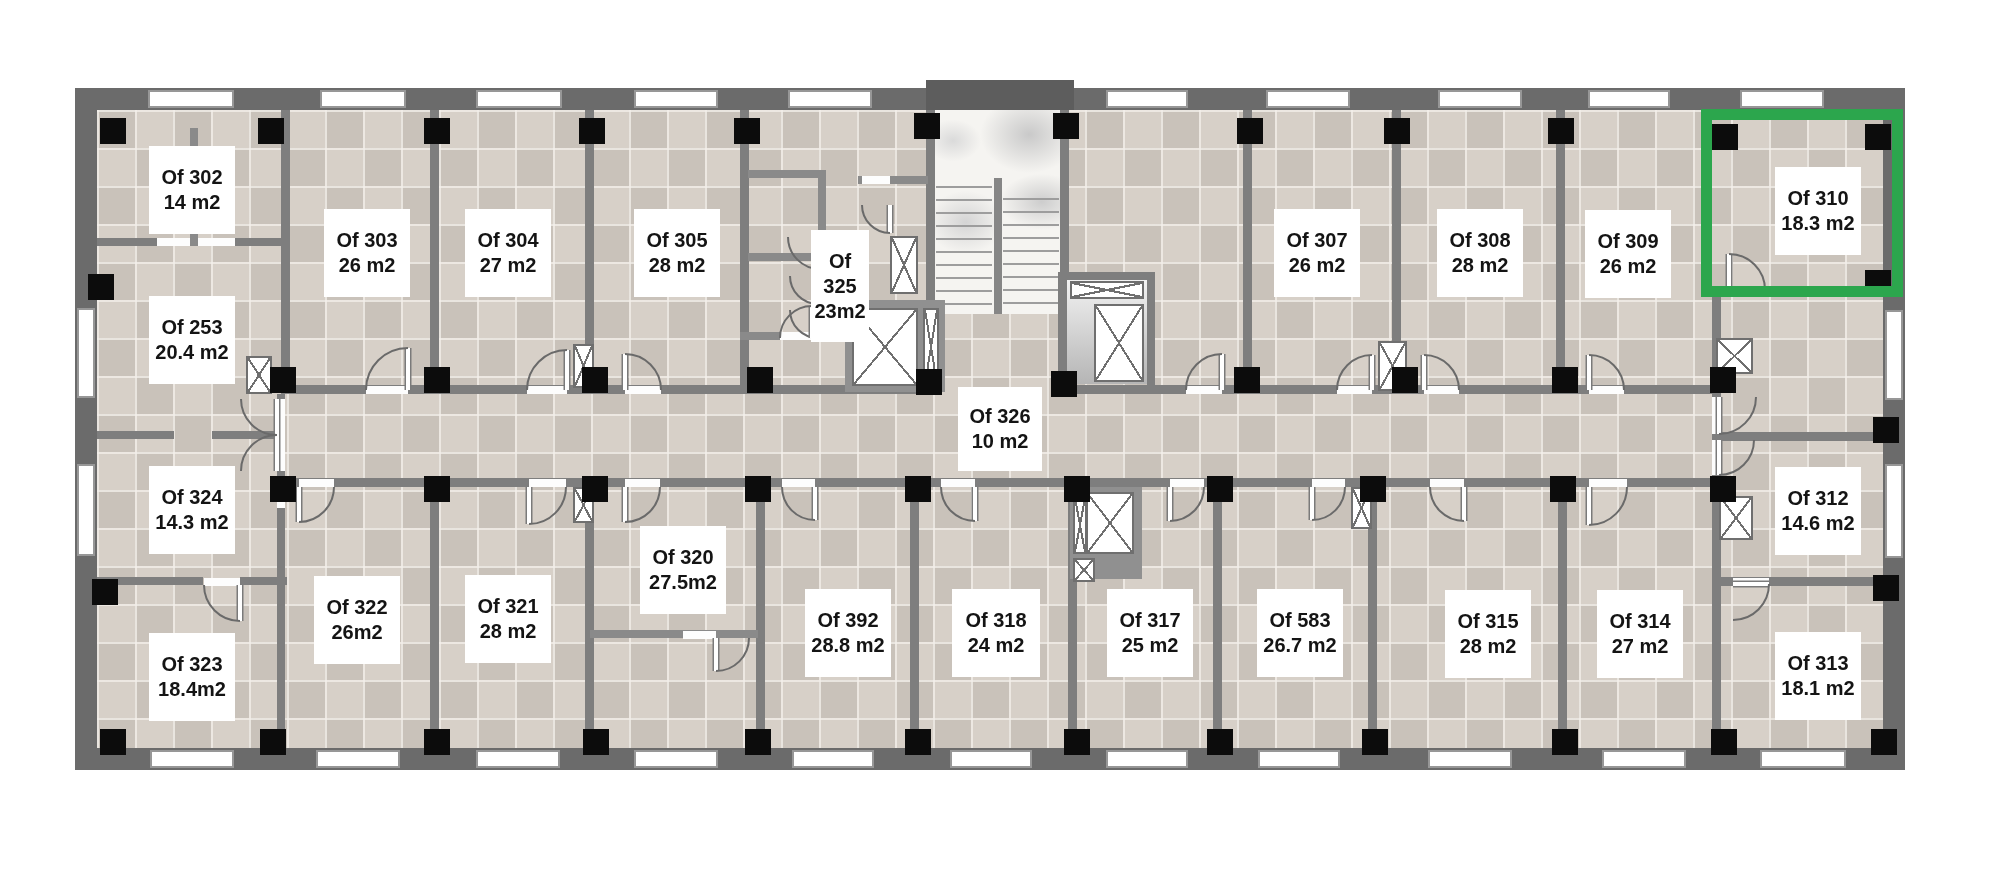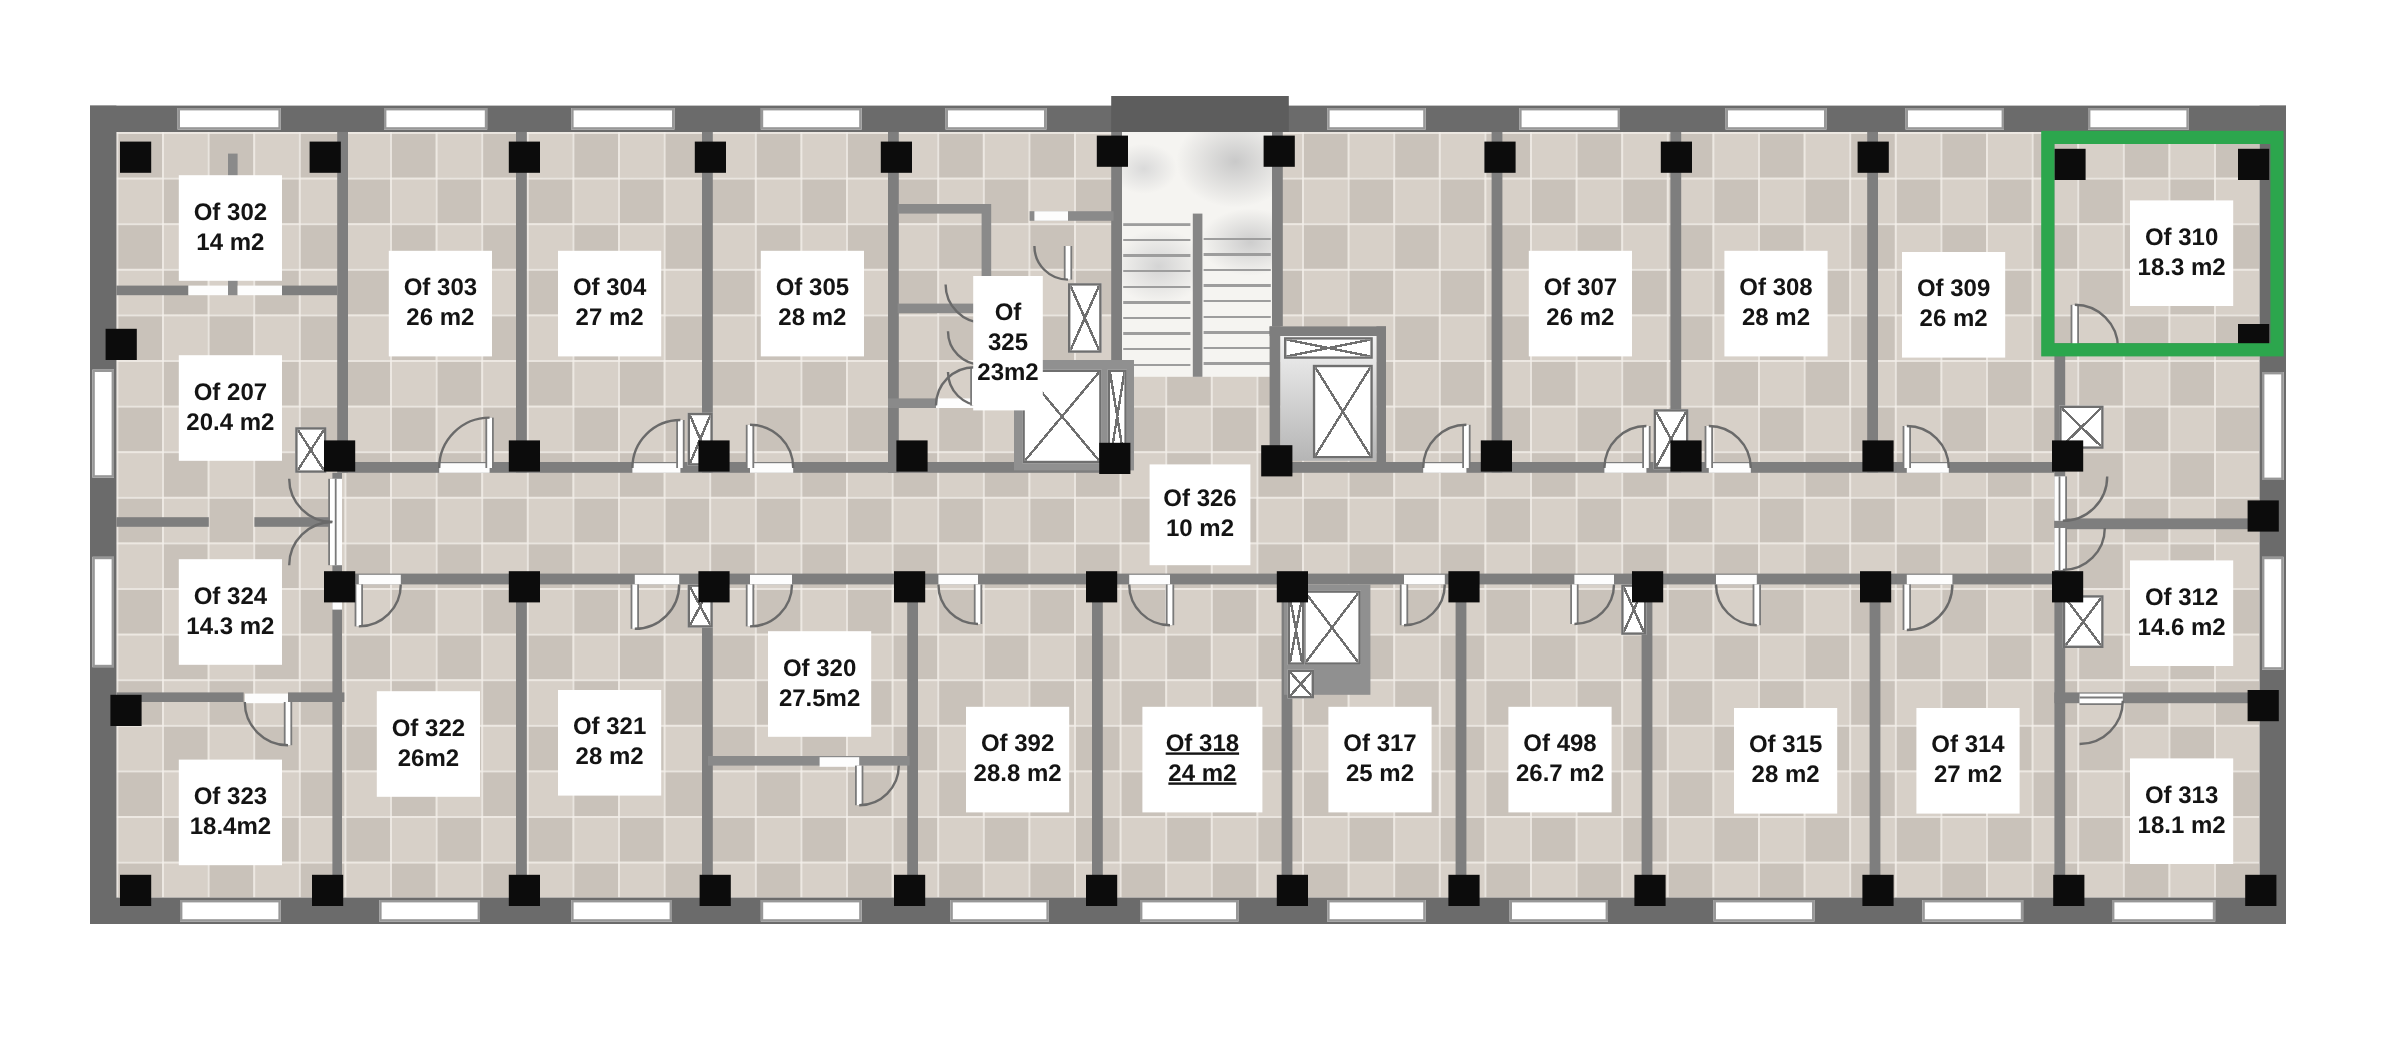--- a/index.html
+++ b/index.html
@@ -306,21 +306,21 @@
     <div class="abs col" style="left: 1207px; top: 729px; width: 26px; height: 26px;"></div>
     <div class="abs col" style="left: 1362px; top: 729px; width: 26px; height: 26px;"></div>
     <div class="abs col" style="left: 1552px; top: 729px; width: 26px; height: 26px;"></div>
     <div class="abs col" style="left: 1711px; top: 729px; width: 26px; height: 26px;"></div>
     <div class="abs col" style="left: 1871px; top: 729px; width: 26px; height: 26px;"></div>
     <div class="abs col" style="left: 88px; top: 274px; width: 26px; height: 26px;"></div>
     <div class="abs col" style="left: 92px; top: 579px; width: 26px; height: 26px;"></div>
     <div class="abs col" style="left: 1873px; top: 417px; width: 26px; height: 26px;"></div>
     <div class="abs col" style="left: 1873px; top: 575px; width: 26px; height: 26px;"></div>
     <div class="abs rlabel" style="left: 149px; top: 296px; width: 86px; height: 88px;">
-      <span>Of 207</span>
+      <span>Of 253</span>
       <span>20.4 m2</span>
     </div>
     <div class="abs rlabel" style="left: 149px; top: 146px; width: 86px; height: 88px;">
       <span>Of 302</span>
       <span>14 m2</span>
     </div>
     <div class="abs rlabel" style="left: 324px; top: 209px; width: 86px; height: 88px;">
       <span>Of 303</span>
       <span>26 m2</span>
     </div>
@@ -358,28 +358,28 @@
     </div>
     <div class="abs rlabel" style="left: 1597px; top: 590px; width: 86px; height: 88px;">
       <span>Of 314</span>
       <span>27 m2</span>
     </div>
     <div class="abs rlabel" style="left: 1445px; top: 590px; width: 86px; height: 88px;">
       <span>Of 315</span>
       <span>28 m2</span>
     </div>
     <div class="abs rlabel" style="left: 1257px; top: 589px; width: 86px; height: 88px;">
-      <span>Of 498</span>
+      <span>Of 583</span>
       <span>26.7 m2</span>
     </div>
     <div class="abs rlabel" style="left: 1107px; top: 589px; width: 86px; height: 88px;">
       <span>Of 317</span>
       <span>25 m2</span>
     </div>
-    <div class="abs rlabel" style="left: 952px; top: 589px; width: 100px; height: 88px; text-decoration: underline;">
+    <div class="abs rlabel" style="left: 952px; top: 589px; width: 88px; height: 88px;">
       <span>Of 318</span>
       <span>24 m2</span>
     </div>
     <div class="abs rlabel" style="left: 805px; top: 589px; width: 86px; height: 88px;">
       <span>Of 392</span>
       <span>28.8 m2</span>
     </div>
     <div class="abs rlabel" style="left: 640px; top: 526px; width: 86px; height: 88px;">
       <span>Of 320</span>
       <span>27.5m2</span>

